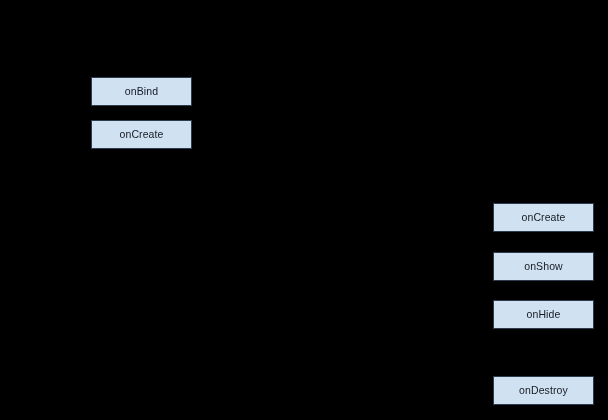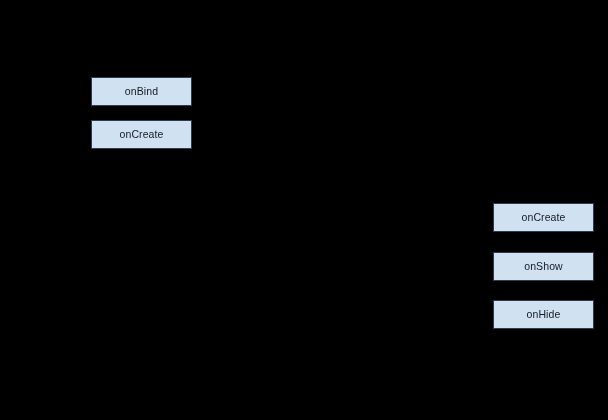--- a/index.html
+++ b/index.html
@@ -57,14 +57,17 @@
 
   <div class="node" style="left:493px; top:252px; width:101px; height:29px;">
     <span class="node-label">onShow</span>
   </div>
 
   <div class="node" style="left:493px; top:300px; width:101px; height:29px;">
     <span class="node-label">onHide</span>
   </div>
 
 
+  <div class="node" style="left:493px; top:376px; width:101px; height:29px;">
+    <span class="node-label">onDestroy</span>
+  </div>
 
 </div>
 
 </body></html>

